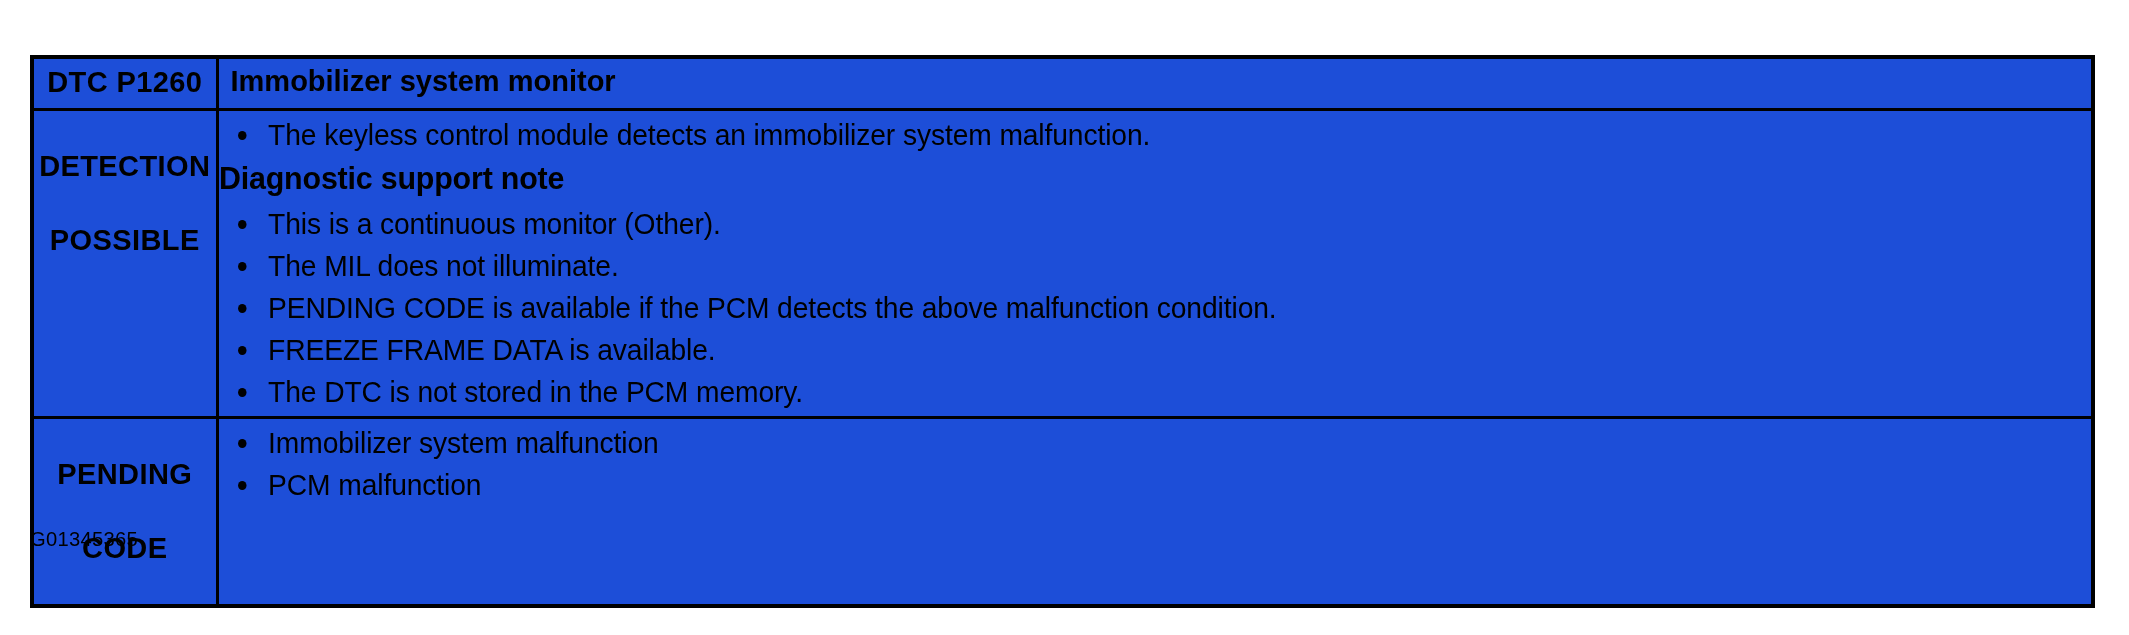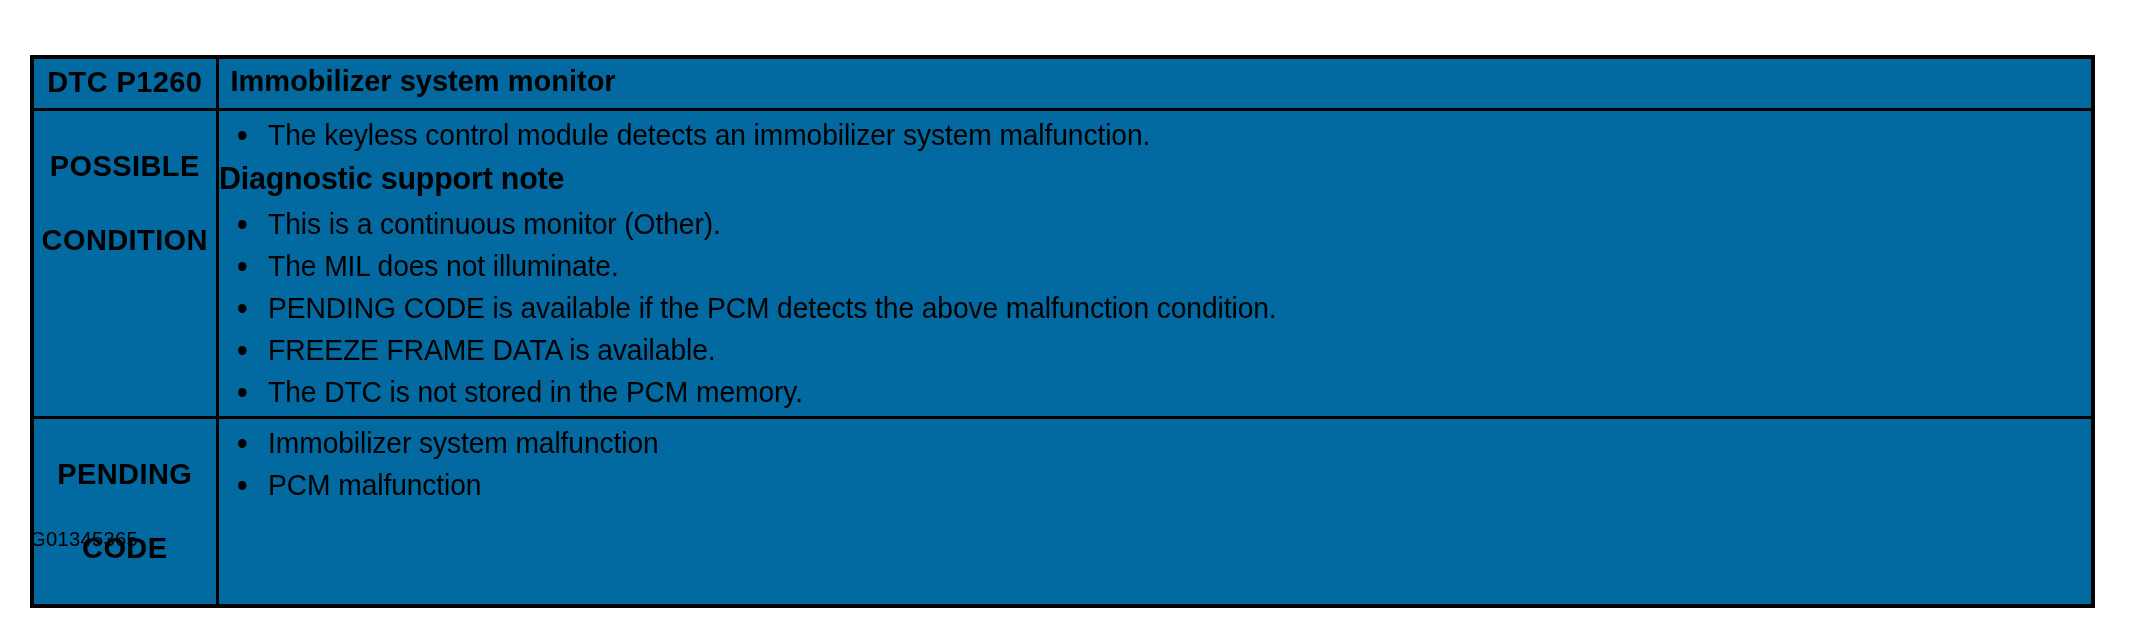--- a/index.html
+++ b/index.html
@@ -30,21 +30,21 @@
     top: 55px;
     width: 2065px;
     border-collapse: collapse;
     table-layout: fixed;
     border: 4px solid #000;
   }
   .dtc-table td {
     border: 3px solid #000;
     vertical-align: top;
     padding: 0;
-    background: #0369a1;
+    background: #1d4ed8;
   }
   .col-label { width: 185px; }
 
   
   .label-cell {
     text-align: center;
     font-weight: bold;
     font-size: 29px;
     line-height: 1.28;
     letter-spacing: 0.4px;
@@ -133,22 +133,22 @@
 
       <tr class="row-header">
         <td class="label-cell">DTC P1260</td>
         <td>
           <div class="header-title">Immobilizer system monitor</div>
         </td>
       </tr>
 
       <tr class="row-detection">
         <td class="label-cell">
+          <span class="lbl-line">DETECTION</span>
           <span class="lbl-line">POSSIBLE</span>
-          <span class="lbl-line">CONDITION</span>
         </td>
         <td class="content-cell">
           <ul class="bullets">
             <li>The keyless control module detects an immobilizer system malfunction.</li>
           </ul>
           <div class="sub-heading">Diagnostic support note</div>
           <ul class="bullets tight">
             <li>This is a continuous monitor (Other).</li>
             <li>The MIL does not illuminate.</li>
             <li>PENDING CODE is available if the PCM detects the above malfunction condition.</li>

